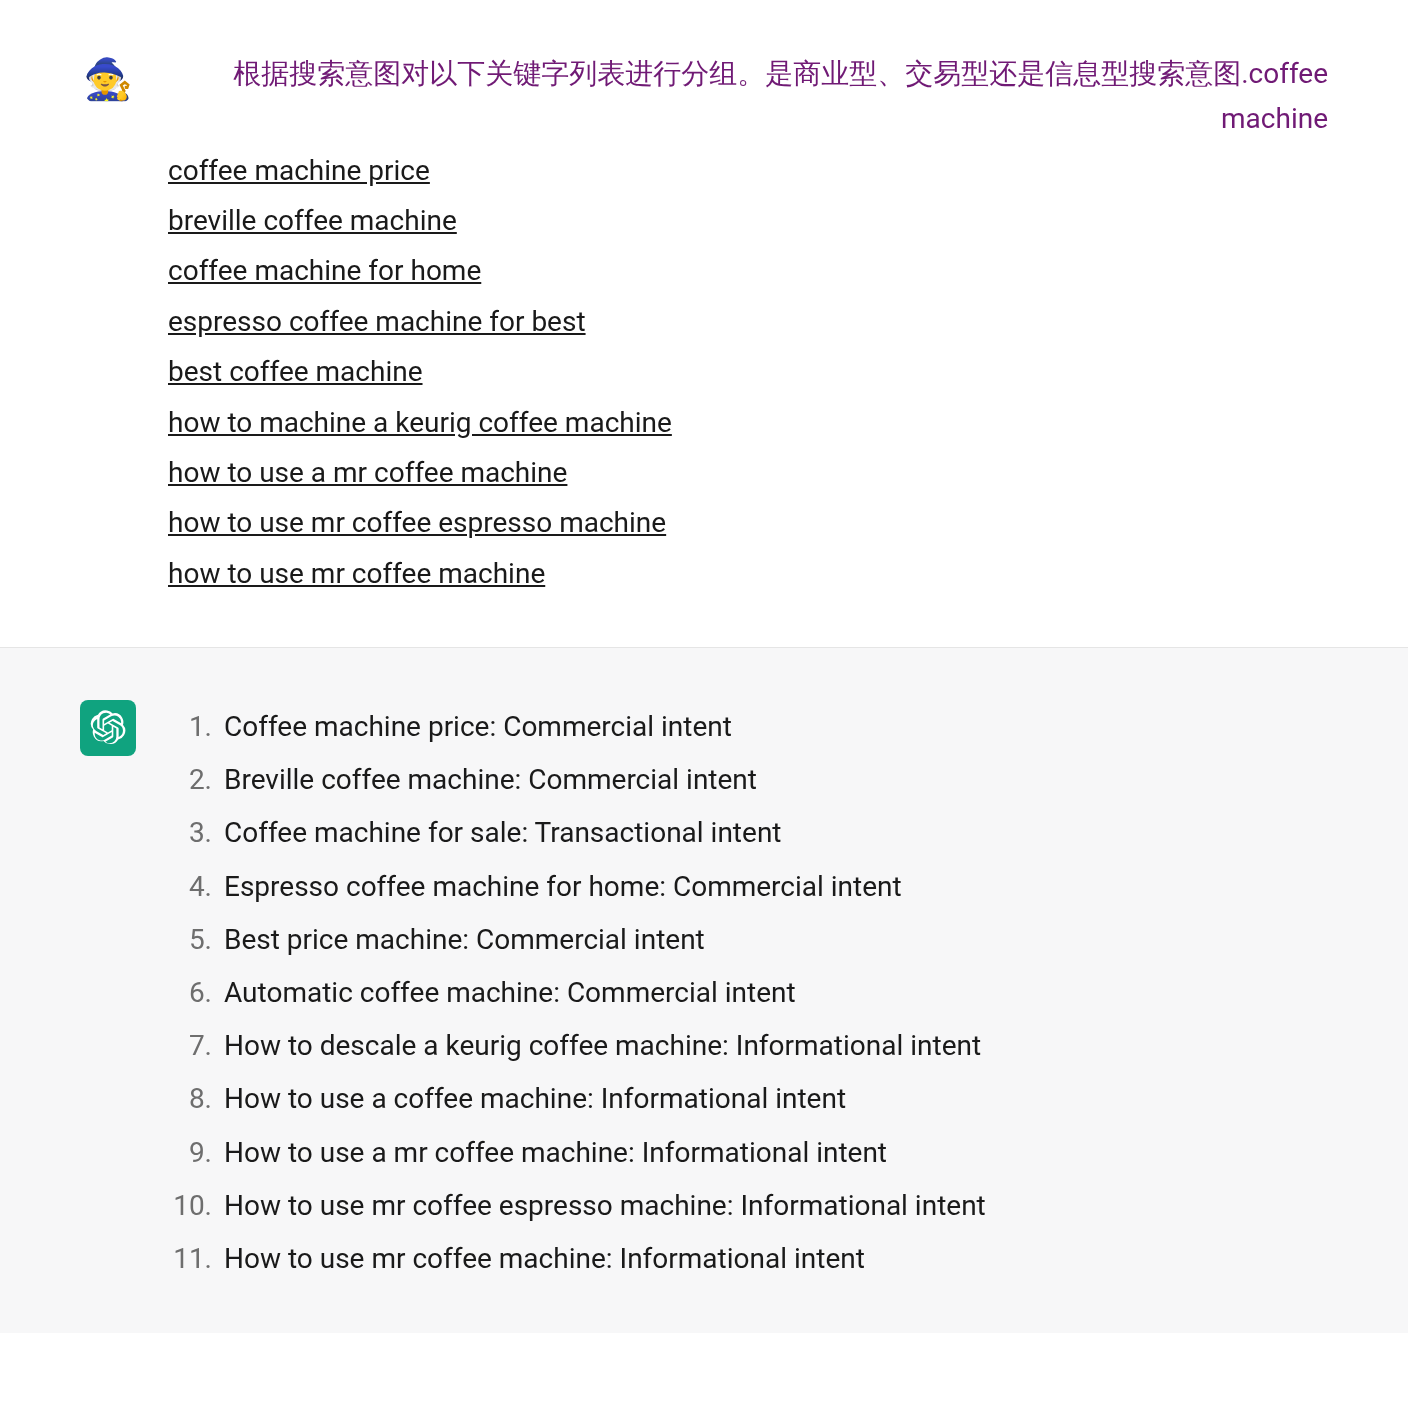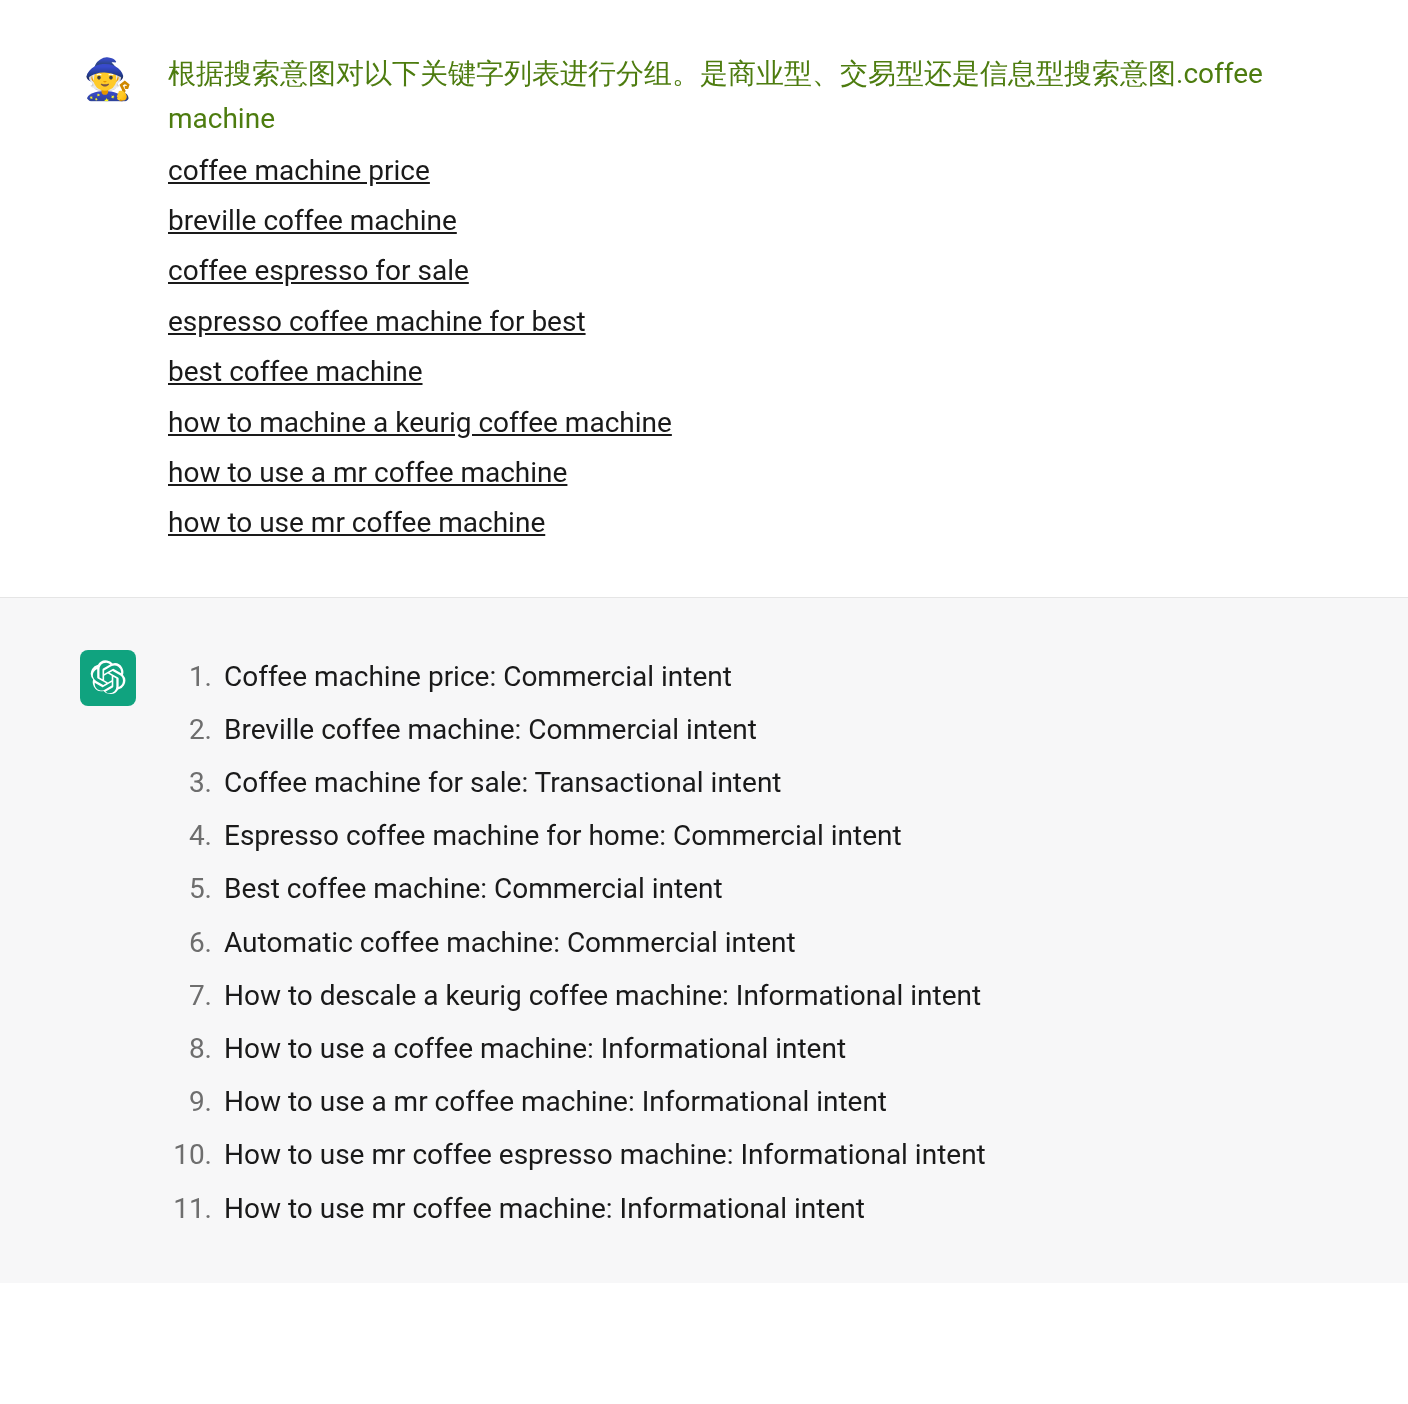--- a/index.html
+++ b/index.html
@@ -70,23 +70,24 @@
       height: 36px;
       fill: white;
     }
 
     .message-content {
       flex: 1;
       padding-top: 4px;
     }
 
     .user-prompt {
-      color: #4d7c0f;
+      color: #701a75;
       font-size: 28px;
       line-height: 1.6;
+      text-align: right;
     }
 
     .keyword-list {
       list-style: none;
       padding: 0;
       margin-top: 4px;
       text-decoration: underline;
     }
 
     .keyword-list li {
@@ -128,25 +129,26 @@
 
   <div class="message-user">
     <div class="avatar-user">
       🧙
     </div>
     <div class="message-content">
       <p class="user-prompt">根据搜索意图对以下关键字列表进行分组。是商业型、交易型还是信息型搜索意图.coffee machine</p>
       <ul class="keyword-list">
       <li>coffee machine price</li>
           <li>breville coffee machine</li>
-          <li>coffee espresso for sale</li>
+          <li>coffee machine for home</li>
           <li>espresso coffee machine for best</li>
           <li>best coffee machine</li>
           <li>how to machine a keurig coffee machine</li>
           <li>how to use a mr coffee machine</li>
+          <li>how to use mr coffee espresso machine</li>
           <li>how to use mr coffee machine</li>
         </ul>
     </div>
   </div>
 
   <div class="message-assistant">
     <div class="avatar-assistant">
       <svg viewBox="0 0 41 41" xmlns="http://www.w3.org/2000/svg">
         <path d="M37.532 16.87a9.963 9.963 0 0 0-.856-8.184 10.078 10.078 0 0 0-10.855-4.835 9.964 9.964 0 0 0-6.313-3.285 10.079 10.079 0 0 0-10.459 4.960 9.963 9.963 0 0 0-6.671 4.834 10.079 10.079 0 0 0 1.24 11.817 9.965 9.965 0 0 0 .856 8.185 10.079 10.079 0 0 0 10.855 4.835 9.965 9.965 0 0 0 6.313 3.285 10.079 10.079 0 0 0 10.459-4.960 9.963 9.963 0 0 0 6.672-4.834 10.079 10.079 0 0 0-1.241-11.818zM22.498 37.886a7.474 7.474 0 0 1-4.799-1.735c.061-.033.168-.091.237-.134l7.964-4.6a1.294 1.294 0 0 0 .655-1.134V19.054l3.366 1.944a.12.12 0 0 1 .066.092v9.299a7.505 7.505 0 0 1-7.49 7.496zM6.392 31.006a7.471 7.471 0 0 1-.894-5.023c.06.036.162.099.237.141l7.964 4.6a1.297 1.297 0 0 0 1.308 0l9.724-5.614v3.888a.12.12 0 0 1-.048.103l-8.051 4.649a7.504 7.504 0 0 1-10.24-2.744zM4.297 13.62A7.469 7.469 0 0 1 8.2 10.333c0 .068-.004.19-.004.274v9.201a1.294 1.294 0 0 0 .654 1.132l9.723 5.614-3.366 1.944a.12.12 0 0 1-.114.012L7.044 23.86a7.504 7.504 0 0 1-2.747-10.24zm27.658 6.437l-9.724-5.615 3.367-1.943a.121.121 0 0 1 .114-.012l8.048 4.648a7.498 7.498 0 0 1-1.158 13.528v-9.476a1.293 1.293 0 0 0-.647-1.13zm3.35-5.043c-.059-.037-.162-.099-.236-.141l-7.965-4.6a1.298 1.298 0 0 0-1.308 0l-9.723 5.614v-3.888a.12.12 0 0 1 .048-.103l8.05-4.645a7.497 7.497 0 0 1 11.135 7.763zm-21.063 6.929l-3.367-1.944a.12.12 0 0 1-.065-.092v-9.299a7.497 7.497 0 0 1 12.293-5.756 6.94 6.94 0 0 0-.236.134l-7.965 4.6a1.294 1.294 0 0 0-.654 1.132l-.006 11.225zm1.829-3.943l4.33-2.501 4.332 2.497v4.998l-4.331 2.501-4.331-2.497V18z"></path>
       </svg>
@@ -164,21 +166,21 @@
           <li>
             <span class="item-number">3.</span>
             <span class="item-text">Coffee machine for sale: Transactional intent</span>
           </li>
           <li>
             <span class="item-number">4.</span>
             <span class="item-text">Espresso coffee machine for home: Commercial intent</span>
           </li>
           <li>
             <span class="item-number">5.</span>
-            <span class="item-text">Best coffee machine: Commercial intent</span>
+            <span class="item-text">Best price machine: Commercial intent</span>
           </li>
           <li>
             <span class="item-number">6.</span>
             <span class="item-text">Automatic coffee machine: Commercial intent</span>
           </li>
           <li>
             <span class="item-number">7.</span>
             <span class="item-text">How to descale a keurig coffee machine: Informational intent</span>
           </li>
           <li>

